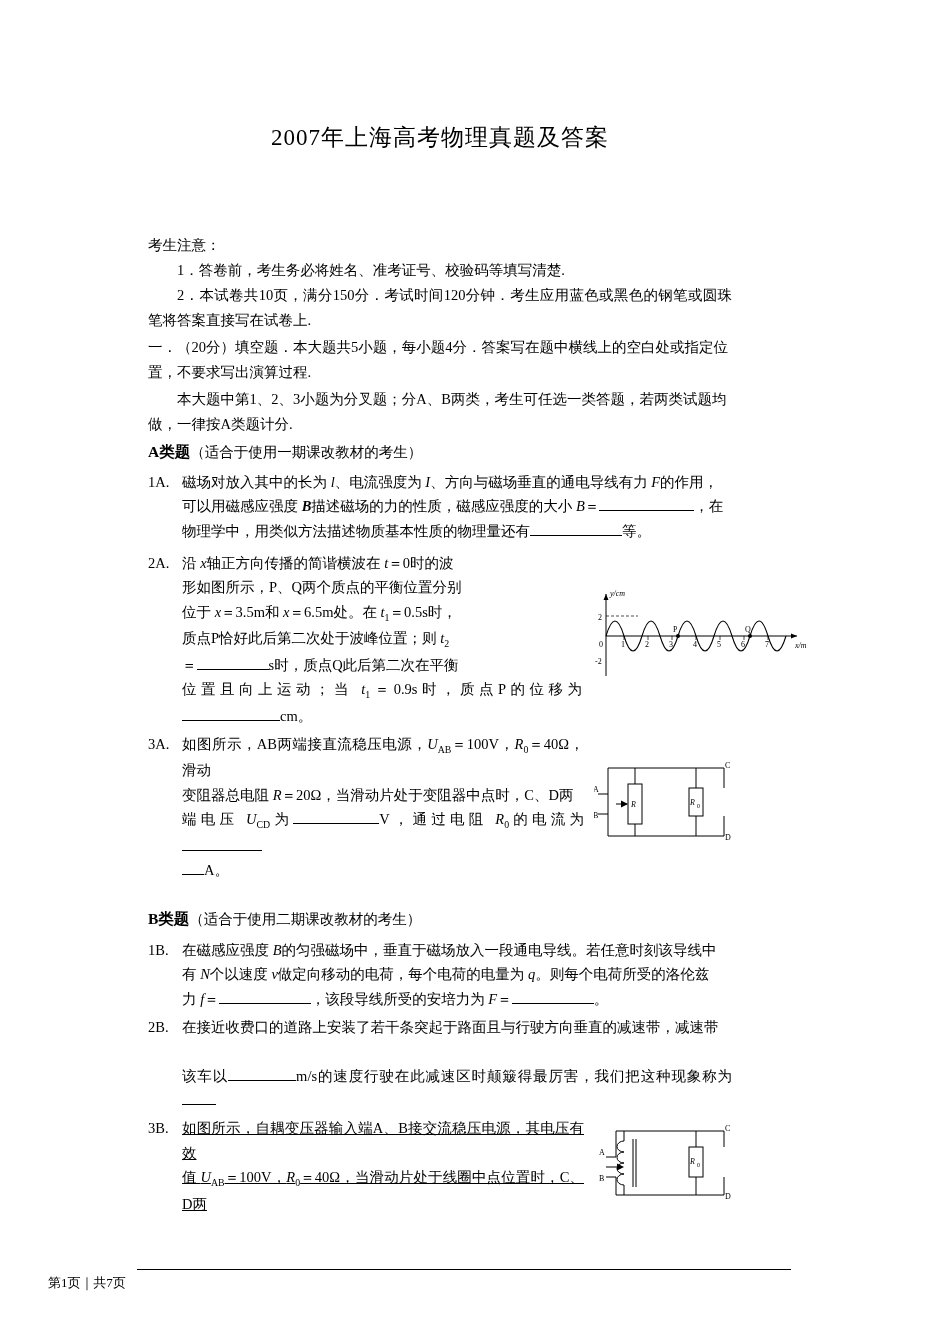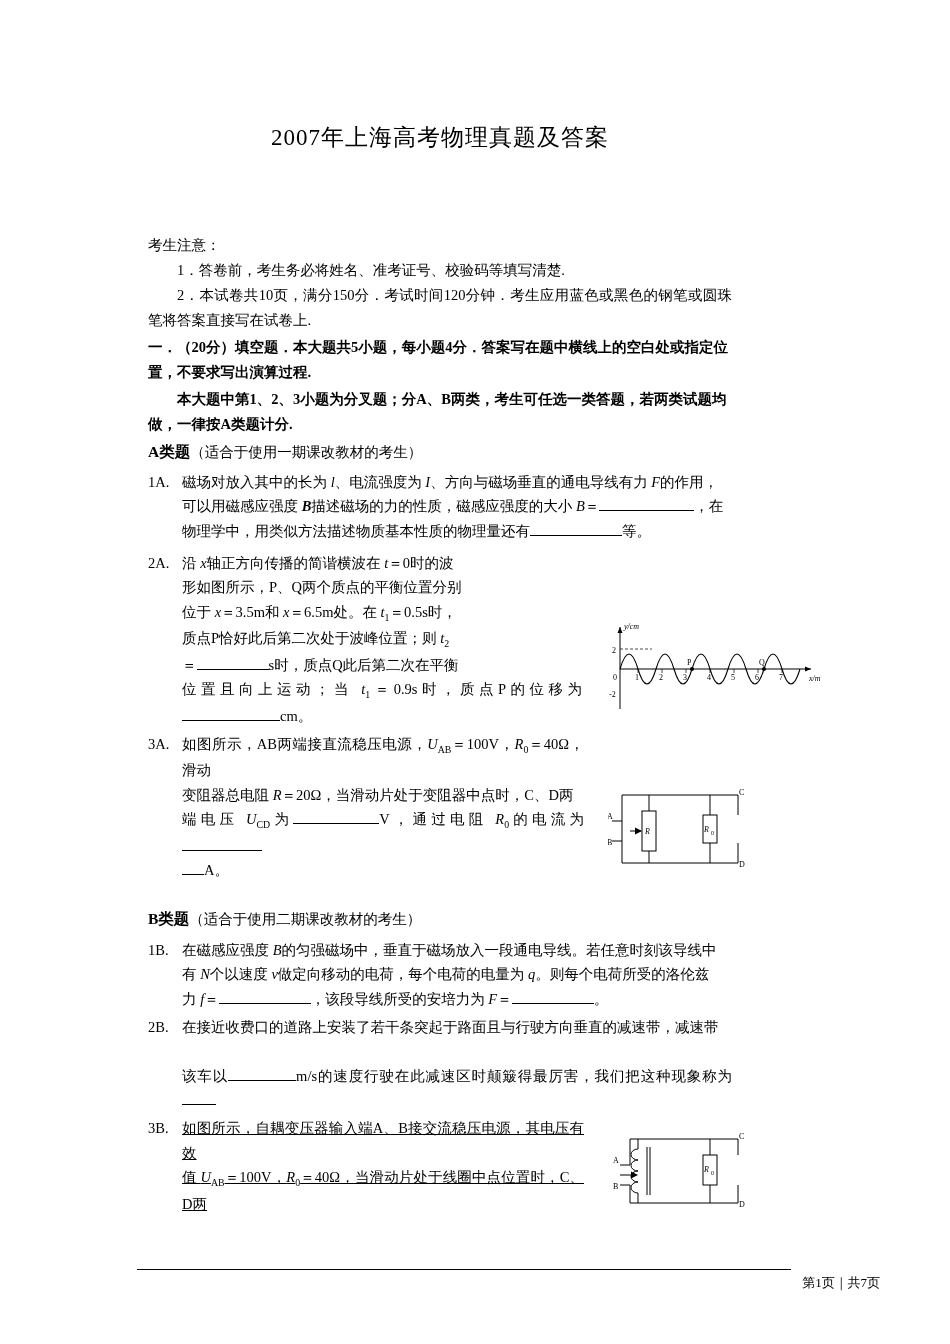--- a/index.html
+++ b/index.html
@@ -35,21 +35,21 @@
     font-size: 14.5px;
     line-height: 1.72;
     margin-top: 80px;
   }
   .body-text p {
     margin: 0;
     text-align: justify;
   }
   .indent2 { text-indent: 2em; }
   .sec-head {
-    font-weight: bold;
+    font-weight: normal;
     font-size: 14.5px;
     line-height: 1.72;
     margin-top: 2px;
   }
   .cat-head {
     font-size: 14.5px;
     line-height: 1.9;
   }
   .cat-head .big {
     font-weight: bold;
@@ -64,41 +64,40 @@
   .qnum {
     width: 34px;
     flex: 0 0 34px;
   }
   .qbody {
     flex: 1 1 auto;
     text-align: justify;
   }
   .with-fig {
     display: flex;
-    align-items: flex-end;
-    gap: 14px;
+    align-items: center;
   }
   .fig {
     flex: 0 0 auto;
     margin-left: 10px;
   }
   .it { font-style: italic; }
   .bi { font-style: italic; font-weight: bold; }
   .ul-blank {
     display: inline-block;
     border-bottom: 1px solid #000;
     height: 0.95em;
   }
   sub { font-size: 0.68em; }
   .footer {
     position: absolute;
     left: 0;
     right: 0;
     bottom: 52px;
-    text-align: right;
+    text-align: left;
     font-size: 13px;
     padding-left: 48px;
   }
   .footer .rule {
     width: 654px;
     margin: 0 auto 4px auto;
     border-top: 1px solid #000;
   }
   .q2a-row { margin-top: 8px; }
   .q2a-text { width: 400px; }

